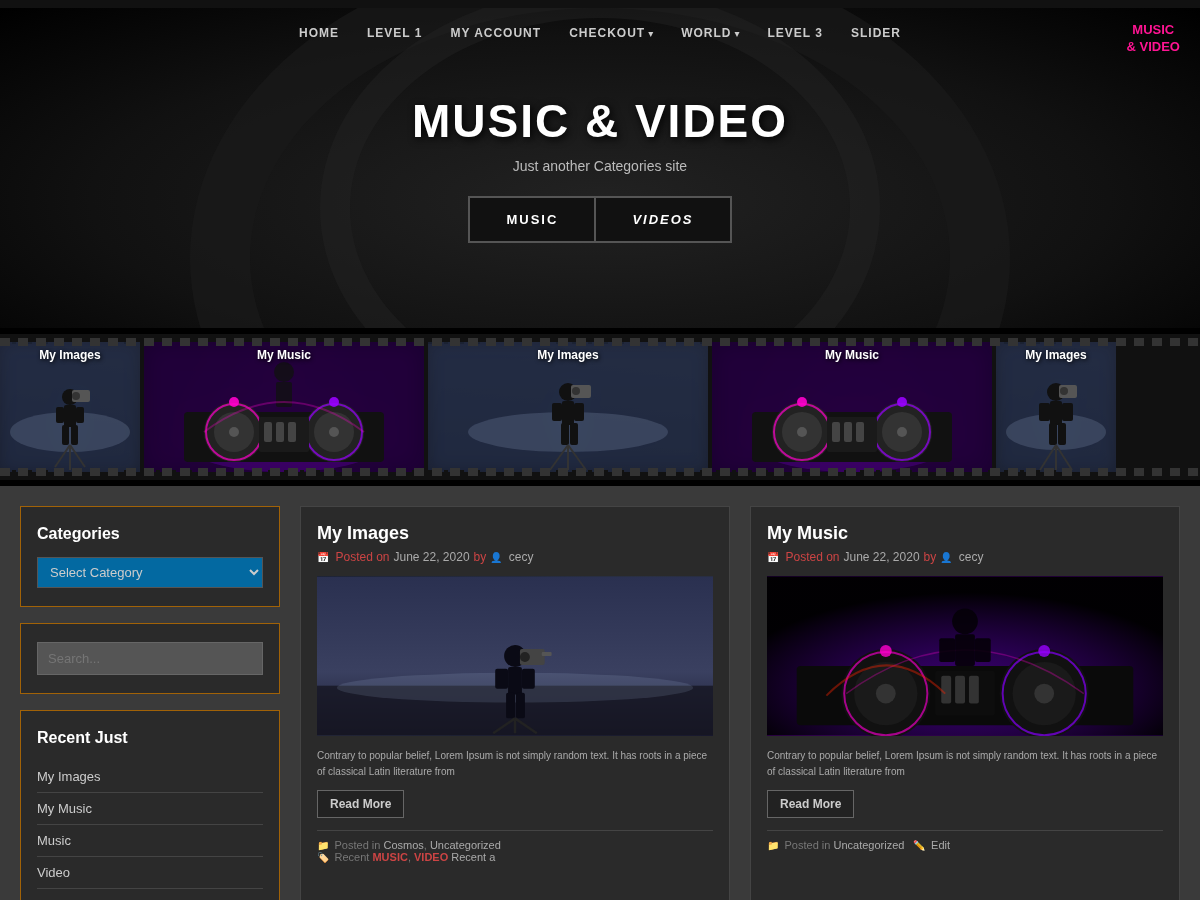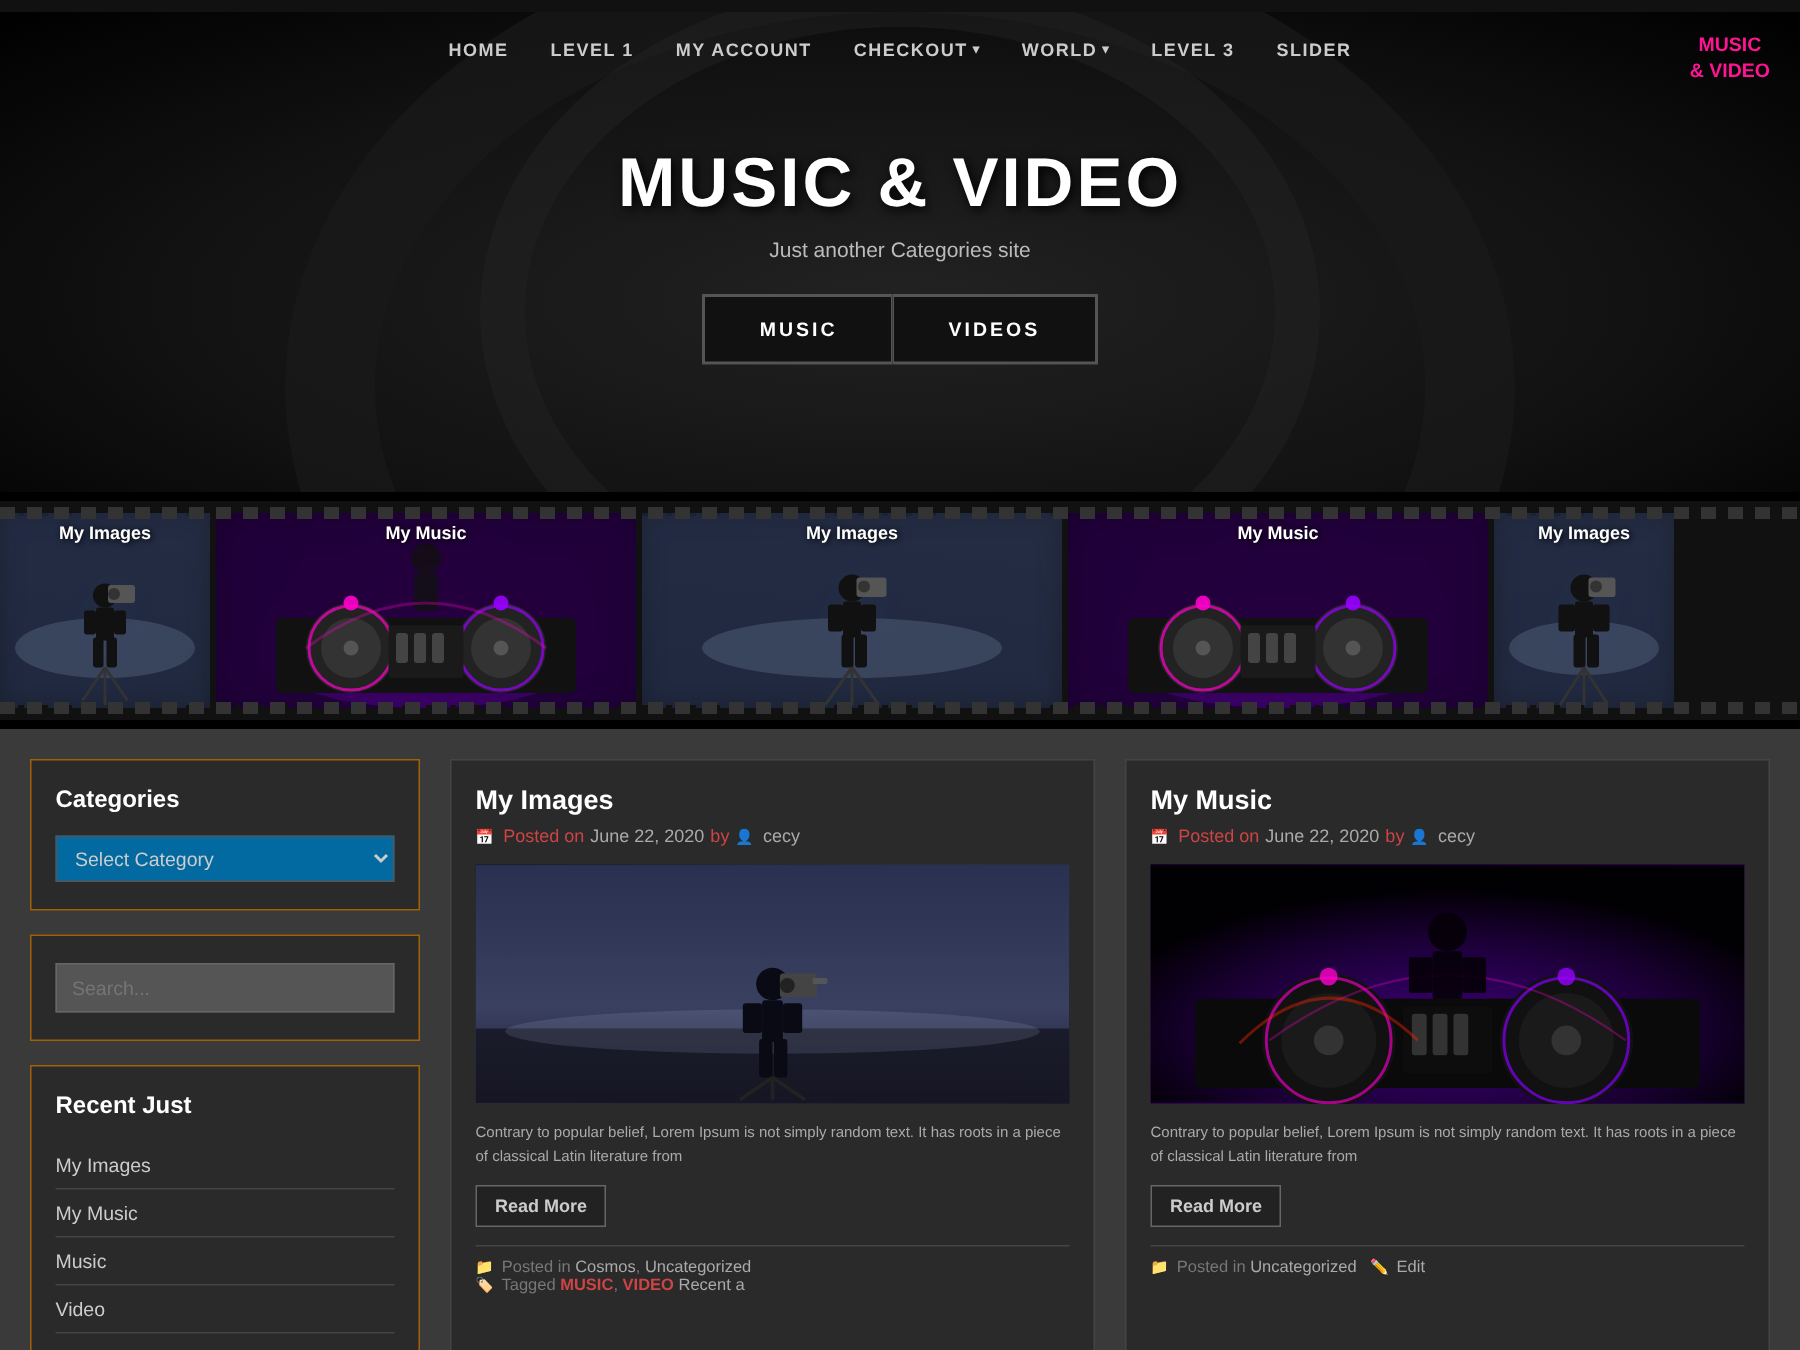--- a/index.html
+++ b/index.html
@@ -129,21 +129,21 @@
       font-weight: bold;
       font-size: 13px;
       letter-spacing: 2px;
       cursor: pointer;
       border: 2px solid #555;
       background: #111;
       color: #fff;
       text-transform: uppercase;
     }
     .hero-btn:first-child { border-right: 1px solid #555; }
-    .hero-btn:last-child { border-left: 1px solid #555; }
+    .hero-btn:last-child { border-left: 1px solid #555; font-style: italic; }
 
     
     .filmstrip {
       width: 100%;
       background: #111;
       padding: 8px 0;
       overflow: hidden;
       position: relative;
       border-top: 6px solid #000;
       border-bottom: 6px solid #000;
@@ -631,21 +631,21 @@
 
       <div class="post-footer">
         <div>
           <span class="icon-folder"></span>
           <span>Posted in</span>
           <a href="#">Cosmos</a>,
           <a href="#">Uncategorized</a>
         </div>
         <div>
           <span class="icon-tag"></span>
-          <span>Tagged</span>
+          <span>Recent</span>
           <a href="#" class="tag-link">MUSIC</a>,
           <a href="#" class="tag-link">VIDEO</a>
           <a href="#">Recent a</a>
         </div>
       </div>
     </article>
 
     <article class="post-card">
       <h2 class="post-card-title">My Music</h2>
       <div class="post-meta">

